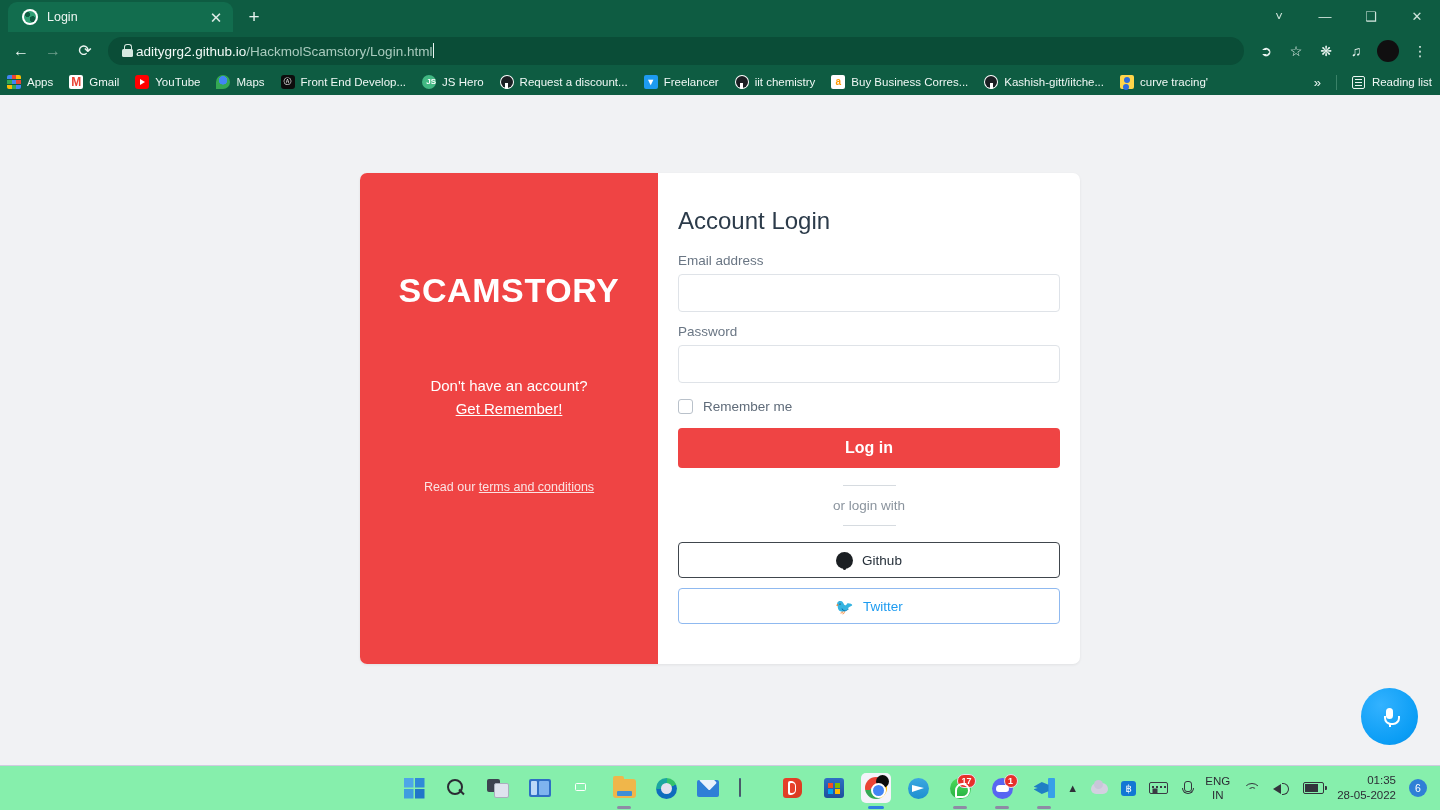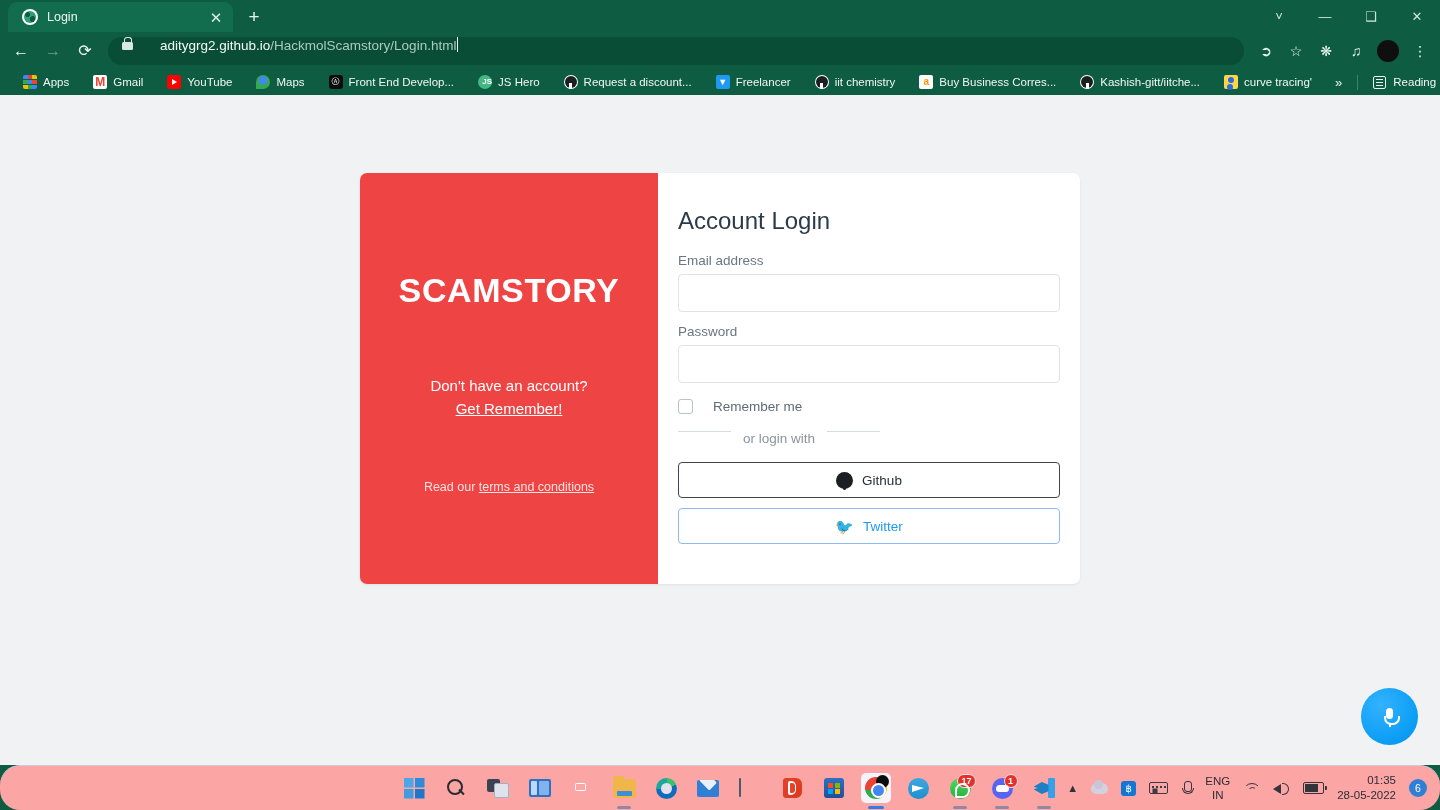--- a/index.html
+++ b/index.html
@@ -49,41 +49,41 @@
   }
 
   .navbar { height: 37px; display: flex; align-items: center; gap: 2px; padding: 0 6px; }
   .navbtn {
     width: 30px; height: 30px; display: flex; align-items: center; justify-content: center;
     color: #ecf6f2; font-size: 16px; border-radius: 50%;
   }
   .navbtn.dim { color: #6f9f8c; }
   .omnibox {
     flex: 1; height: 28px; background: #0a4d37; border-radius: 14px;
-    display: flex; align-items: flex-start; gap: 27px; padding: 0 10px 0 14px;
+    display: flex; align-items: center; gap: 3px; padding: 0 10px 0 14px;
     margin: 0 6px;
   }
   .lock { width: 11px; height: 13px; position: relative; flex: none; }
   .lock::before {
     content: ""; position: absolute; left: 0; bottom: 0; width: 11px; height: 8px;
     background: #d7e9e1; border-radius: 1.5px;
   }
   .lock::after {
     content: ""; position: absolute; left: 2.4px; top: 0; width: 6px; height: 6px;
     border: 1.6px solid #d7e9e1; border-bottom: none; border-radius: 3px 3px 0 0;
   }
   .url { color: #f2faf7; font-size: 13.5px; white-space: nowrap; }
   .url .dim { color: #a9cbbe; }
   .caret { width: 1px; height: 15px; background: #eaf5f1; display: inline-block; margin-left: 1px; vertical-align: -2px; }
   .tbicons { display: flex; align-items: center; gap: 2px; }
   .tbicon { width: 28px; height: 28px; display: flex; align-items: center; justify-content: center;
             color: #eaf5f1; font-size: 14px; }
   .avatar { width: 22px; height: 22px; border-radius: 50%; background: #100f10; margin: 0 5px; }
 
-  .bookmarks { height: 26px; display: flex; align-items: center; padding: 0 16px; gap: 10px; position: relative; }
+  .bookmarks { height: 26px; display: flex; align-items: center; padding: 0 0; gap: 2px; position: relative; }
   .bm { display: flex; align-items: center; gap: 6px; padding: 3px 7px; border-radius: 4px; }
   .bm-label { color: #f0f8f5; font-size: 11.5px; white-space: nowrap; }
   .fav { width: 14px; height: 14px; flex: none; border-radius: 2px; position: relative; }
   .fav-apps {
     background:
       linear-gradient(90deg,#4285f4 33%, #ea4335 33% 66%, #fbbc05 66%) 0 0/100% 4px no-repeat,
       linear-gradient(90deg,#34a853 33%, #4285f4 33% 66%, #ea4335 66%) 0 5px/100% 4px no-repeat,
       linear-gradient(90deg,#fbbc05 33%, #34a853 33% 66%, #4285f4 66%) 0 10px/100% 4px no-repeat;
   }
   .fav-gmail { background: #fff; }
@@ -156,33 +156,33 @@
 
   .panel-right { flex: 1; padding: 34px 20px 30px; }
   .form-title { font-size: 24px; color: #2c3b4a; font-weight: normal; margin-bottom: 18px; }
   .field-label { font-size: 13.5px; color: #6a7684; margin-bottom: 6px; }
   .field-input {
     width: 382px; height: 38px; border: 1px solid #dfe3e8; border-radius: 4px;
     background: #fff; font-size: 14px; color: #333; padding: 0 10px;
     font-family: "Liberation Sans", sans-serif; outline: none;
   }
   .field-gap { height: 12px; }
-  .remember { display: flex; align-items: flex-end; gap: 20px; margin: 16px 0 14px; }
+  .remember { display: flex; align-items: flex-end; gap: 10px; margin: 16px 0 14px; }
   .cb {
     width: 15px; height: 15px; border: 1.4px solid #b9c1ca; border-radius: 3px; background: #fff;
     appearance: none; -webkit-appearance: none; margin: 0;
   }
   .remember-label { font-size: 13.5px; color: #5f6b79; }
   .btn-login {
     width: 382px; height: 40px; background: #ef4444; border: none; border-radius: 4px;
     color: #fff; font-size: 16px; font-weight: bold; font-family: "Liberation Sans", sans-serif;
   }
   .divider {
-    width: 382px; display: flex; align-items: flex-start; gap: 12px;
-    margin: 17px 0 16px; color: #8b949e; font-size: 13.5px;
+    width: 382px; display: flex; align-items: center; gap: 12px;
+    margin: 17px 0 16px; color: #8b949e; font-size: 13.5px; flex-direction: column;
   }
   .divider .line { height: 1px; background: #d6dbe0; flex: none; width: 53px; }
   .divider .txt { flex: none; }
   .btn-oauth {
     width: 382px; height: 36px; border-radius: 4px; background: #fff;
     display: flex; align-items: center; justify-content: center; gap: 9px;
     font-size: 13.5px; margin-bottom: 10px; border: 1px solid #40464d;
     color: #26303a; font-family: "Liberation Sans", sans-serif;
   }
   .btn-oauth.twitter { border-color: #8fb9f0; color: #1d9bf0; }
@@ -209,22 +209,22 @@
   .mic::after {
     content: ""; position: absolute; left: 0; top: 8.5px; width: 12px; height: 6.5px;
     border: 2px solid #fff; border-top: none; border-radius: 0 0 7px 7px;
   }
   .mic-stem {
     position: absolute; left: 5px; top: 15px; width: 2px; height: 4px; background: #fff;
   }
 
   
   .taskbar {
-    height: 45px; background: #fca5a5; border-top: 1px solid #cfcbdf;
-    display: flex; align-items: center; position: relative; border-radius: 20px;
+    height: 45px; background: #86efac; border-top: 1px solid #cfcbdf;
+    display: flex; align-items: center; position: relative;
   }
   .tb-center { display: flex; align-items: center; gap: 12px; margin: 0 auto; padding-left: 18px; }
   .tbi { width: 30px; height: 30px; position: relative; display: flex; align-items: center; justify-content: center; }
   .tbi.active { background: #f4f3f9; border-radius: 5px; }
   .run { position: absolute; bottom: -6px; left: 50%; transform: translateX(-50%);
          width: 14px; height: 3px; border-radius: 2px; background: #8e8aa5; }
   .run.blue { background: #2f7fe0; width: 16px; }
 
   .win-logo { width: 21px; height: 21px;
     background:
@@ -509,20 +509,21 @@
         <div class="field-gap"></div>
 
         <div class="field-label">Password</div>
         <input class="field-input" type="password" placeholder="" style="">
 
         <div class="remember">
           <input class="cb" type="checkbox" style="">
           <span class="remember-label">Remember me</span>
         </div>
 
+        <button class="btn-login">Log in</button>
 
         <div class="divider">
           <span class="line"></span>
           <span class="txt">or login with</span>
           <span class="line"></span>
         </div>
 
         <button class="btn-oauth">
           <span class="gh-mark"></span>
           <span>Github</span>

